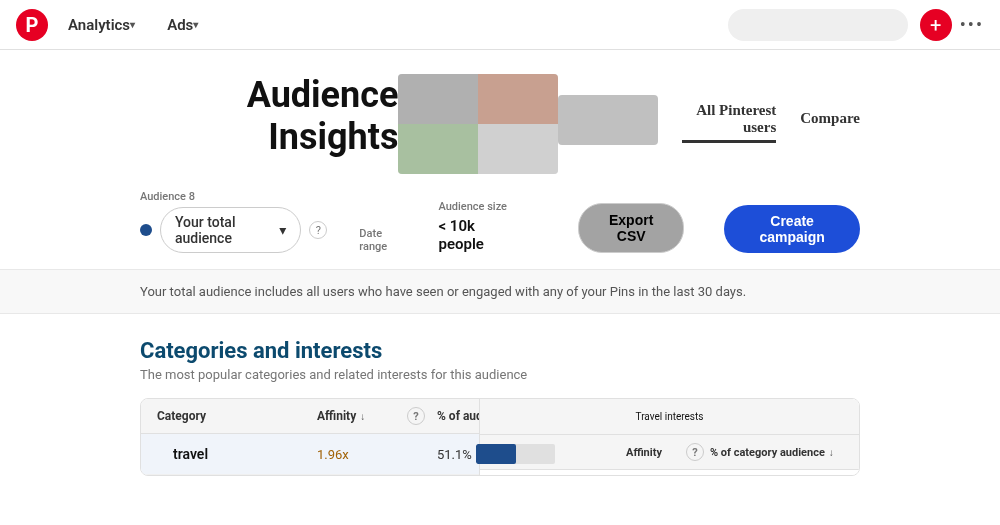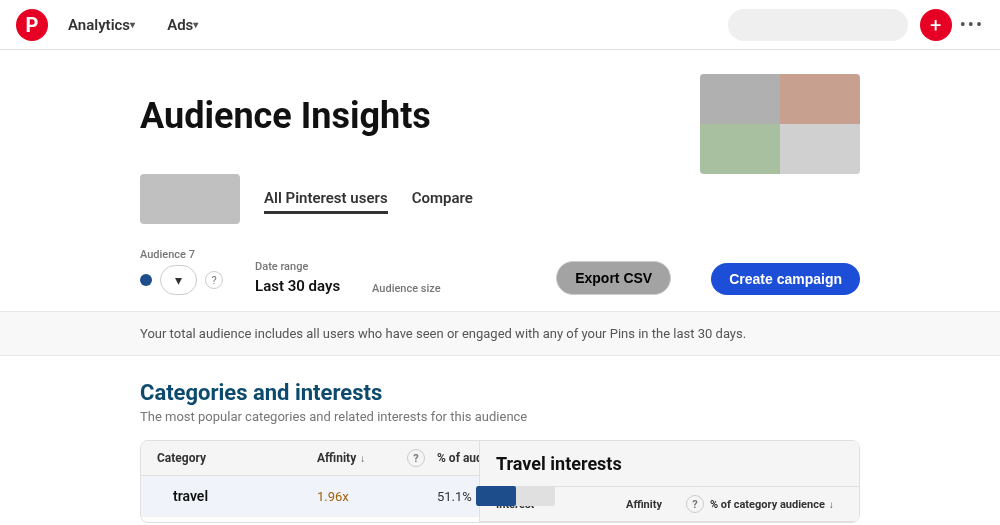--- a/index.html
+++ b/index.html
@@ -30,40 +30,40 @@
       display: flex; align-items: center; justify-content: center; color: #fff;
       font-size: 20px; cursor: pointer; margin-right: 8px;
     }
     .nav-dots {
       font-size: 18px; color: #555; cursor: pointer; letter-spacing: 2px;
     }
 
     
     .page-header {
       padding: 24px 140px 0 140px; text-align: right;
-      display: flex; flex-direction: column;
+      display: flex; flex-direction: row;
     }
     .page-title-row {
       display: flex; align-items: center; justify-content: space-between;
     }
     .page-title {
       font-size: 36px; font-weight: 700; color: #111; margin-bottom: 16px;
     }
     .header-image-placeholder {
       width: 160px; height: 100px; background: #e0e0e0;
       display: grid; grid-template-columns: 1fr 1fr; grid-template-rows: 1fr 1fr;
       border-radius: 4px; overflow: hidden; flex-shrink: 0;
     }
     .header-img-cell-1 { background: #b0b0b0; }
     .header-img-cell-2 { background: #c8a090; }
     .header-img-cell-3 { background: #a8c0a0; }
     .header-img-cell-4 { background: #d0d0d0; }
 
     .audience-tabs {
-      display: flex; align-items: center; gap: 24px; margin-bottom: 8px;
+      display: flex; align-items: center; gap: 24px; margin-bottom: 8px; font-family: Liberation Serif, serif;
     }
     .tab-img-placeholder {
       width: 100px; height: 50px; background: #c0c0c0; border-radius: 4px; flex-shrink: 0;
     }
     .tab-link {
       font-size: 15px; font-weight: 600; color: #333; cursor: pointer; padding: 4px 0;
       border-bottom: 3px solid transparent;
     }
     .tab-link.active { border-bottom: 3px solid #333; }
 
@@ -136,21 +136,21 @@
     .bar-cell { display: flex; align-items: center; gap: 4px; }
     .bar-bg { height: 20px; background: #e0e0e0; border-radius: 2px; flex: 1; position: relative; overflow: hidden; }
     .bar-fill { height: 100%; background: #1e4d8c; border-radius: 2px; }
     .chevron-right { font-size: 14px; color: #aaa; margin-left: 4px; }
 
     
     .interest-panel {
       width: 380px; border-left: 1px solid #e0e0e0; background: #fff; flex-shrink: 0;
     }
     .panel-header { padding: 12px 16px; border-bottom: 1px solid #e0e0e0; background: #f5f5f5; }
-    .panel-title { font-size: 18px; font-weight: 700; color: #111; }
+    .panel-title { font-size: 10px; font-weight: 400; color: #111; text-align: center; }
     .panel-table-header {
       display: grid; grid-template-columns: 130px 60px 24px 1fr;
       padding: 8px 16px; border-bottom: 1px solid #e0e0e0; background: #f5f5f5;
     }
   </style>
 </head>
 <body>
 
 <nav class="top-nav">
   <div class="pinterest-logo">P</div>
@@ -180,35 +180,36 @@
   </div>
   <div class="audience-tabs">
     <div class="tab-img-placeholder"></div>
     <div class="tab-link active">All Pinterest users</div>
     <div class="tab-link">Compare</div>
   </div>
 </div>
 
 <div class="controls-row">
   <div class="control-group">
-    <span class="control-label">Audience 7</span>
+    <span class="control-label">Audience 8</span>
     <div class="audience-select-wrap">
       <div class="audience-dot"></div>
       <div class="audience-select">
+        <span>Your total audience</span>
         <span>▾</span>
       </div>
       <div class="help-icon">?</div>
     </div>
   </div>
   <div class="control-group">
     <span class="control-label">Date range</span>
-    <span class="control-value">Last 30 days</span>
   </div>
   <div class="control-group">
     <span class="control-label">Audience size</span>
+    <span class="control-value">&lt; 10k people</span>
   </div>
   <div class="controls-spacer"></div>
   <button class="export-btn">Export CSV</button>
   <button class="create-btn">Create campaign</button>
 </div>
 
 <div class="info-bar">
   <span>Your total audience includes all users who have seen or engaged with any of your Pins in the last 30 days.</span>
 </div>
 

